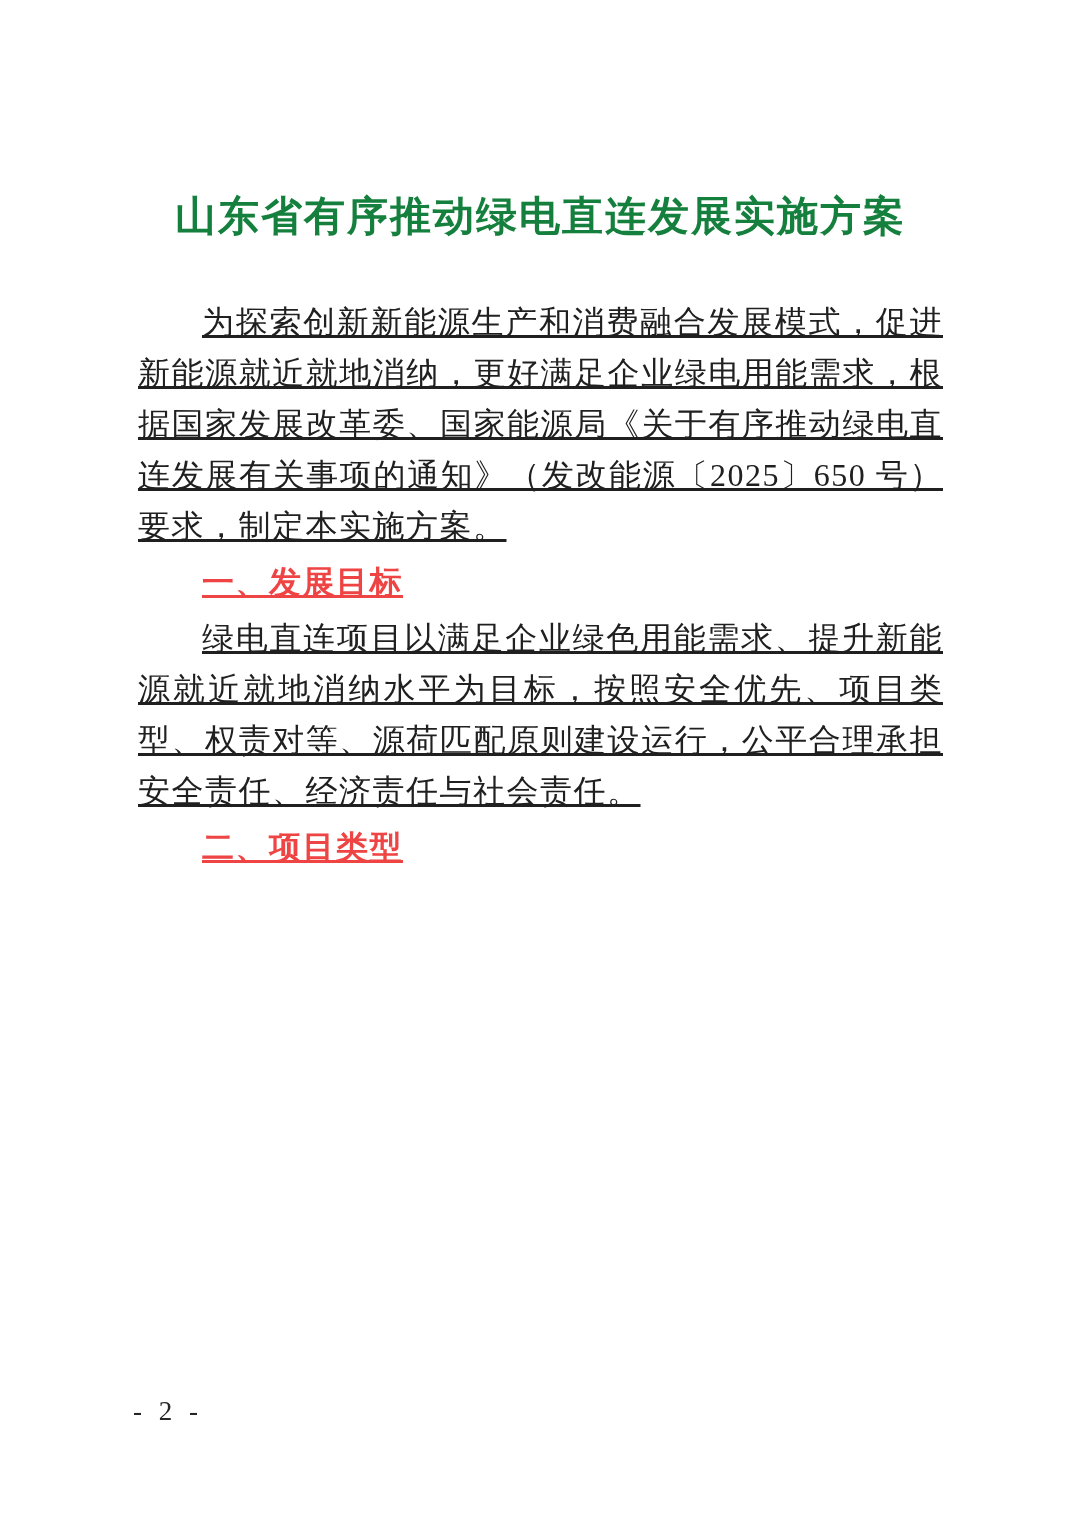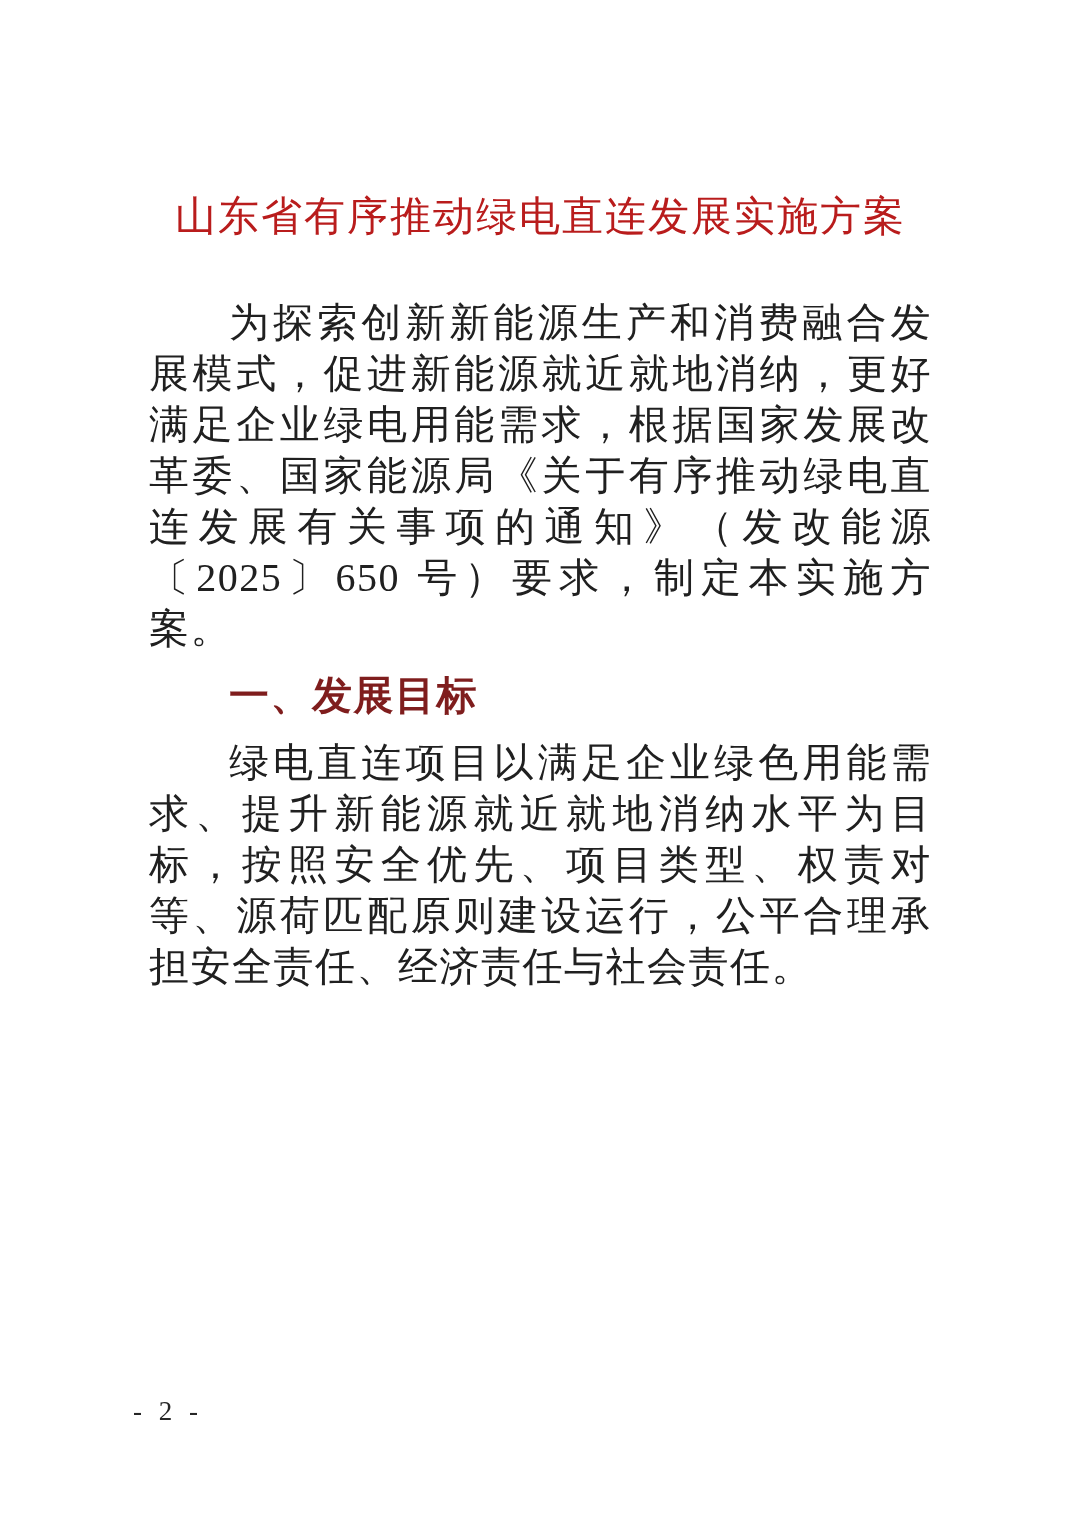--- a/index.html
+++ b/index.html
@@ -18,44 +18,45 @@
   }
   .content {
     position: absolute;
     left: 133px;
     right: 132px;
     top: 190px;
   }
   .doc-title {
     font-family: "Liberation Serif", serif;
     font-size: 41px;
-    font-weight: 400;
+    font-weight: 700;
     text-align: center;
     letter-spacing: 2px;
     line-height: 52px;
     margin: 0 0 55px 0;
-    color: #b91c1c;
+    color: #15803d;
   }
   .block {
-    margin: 16px;
-    font-size: 40px;
+    margin: 5px;
+    font-size: 32px;
     line-height: 51px;
     text-align: justify;
     text-justify: inter-ideograph;
     text-indent: 2em;
     letter-spacing: 1.5px;
+    text-decoration: underline;
   }
   .paragraph {
     font-family: "Liberation Serif", serif;
     color: #202020;
   }
   .heading {
     font-family: "Liberation Sans", sans-serif;
     font-weight: 700;
-    color: #7f1d1d;
+    color: #ef4444;
   }
   .page-number {
     position: absolute;
     left: 133px;
     top: 1396px;
     font-family: "Liberation Serif", serif;
     font-size: 27px;
     letter-spacing: 5px;
     color: #262626;
   }
@@ -66,18 +67,19 @@
 <div class="page">
   <div class="content">
     <h1 class="doc-title">山东省有序推动绿电直连发展实施方案</h1>
 
     <p class="block paragraph">为探索创新新能源生产和消费融合发展模式，促进新能源就近就地消纳，更好满足企业绿电用能需求，根据国家发展改革委、国家能源局《关于有序推动绿电直连发展有关事项的通知》（发改能源〔2025〕650 号）要求，制定本实施方案。</p>
 
     <p class="block heading">一、发展目标</p>
 
     <p class="block paragraph">绿电直连项目以满足企业绿色用能需求、提升新能源就近就地消纳水平为目标，按照安全优先、项目类型、权责对等、源荷匹配原则建设运行，公平合理承担安全责任、经济责任与社会责任。</p>
 
+    <p class="block heading">二、项目类型</p>
 
 
   </div>
 
   <div class="page-number">- 2 -</div>
 </div>
 
 </body></html>

